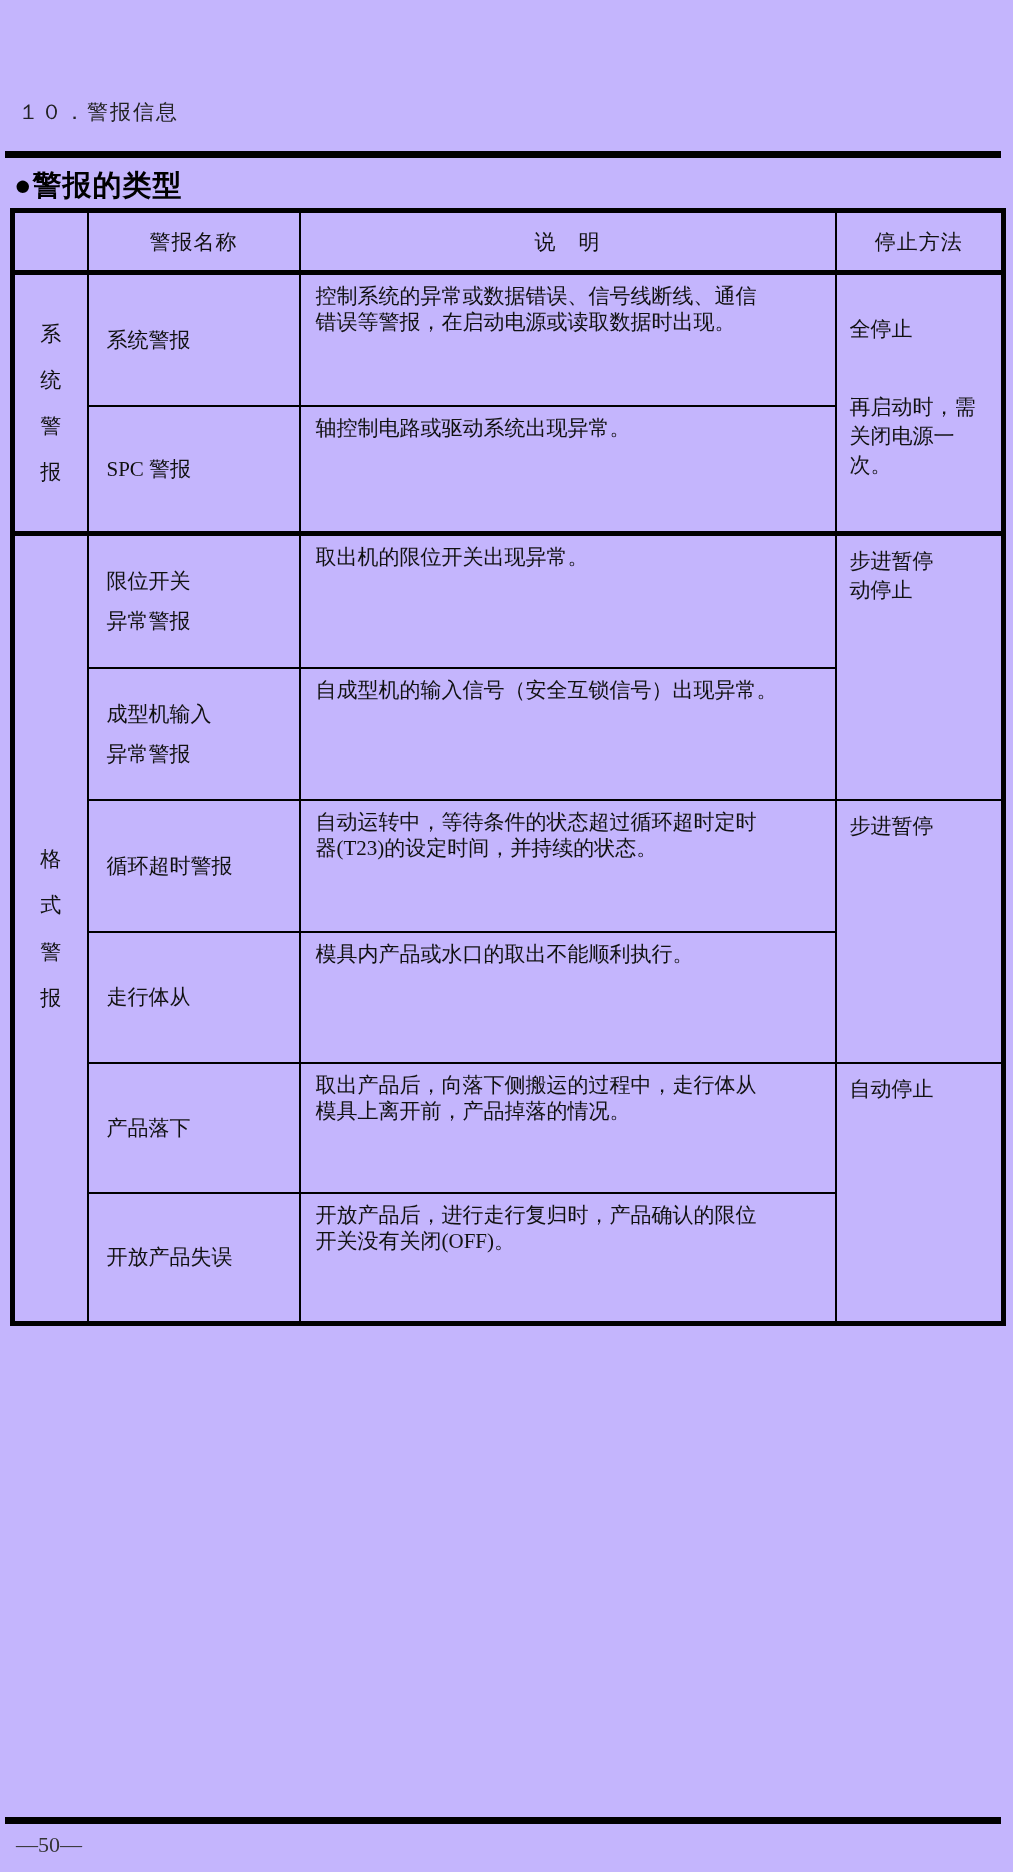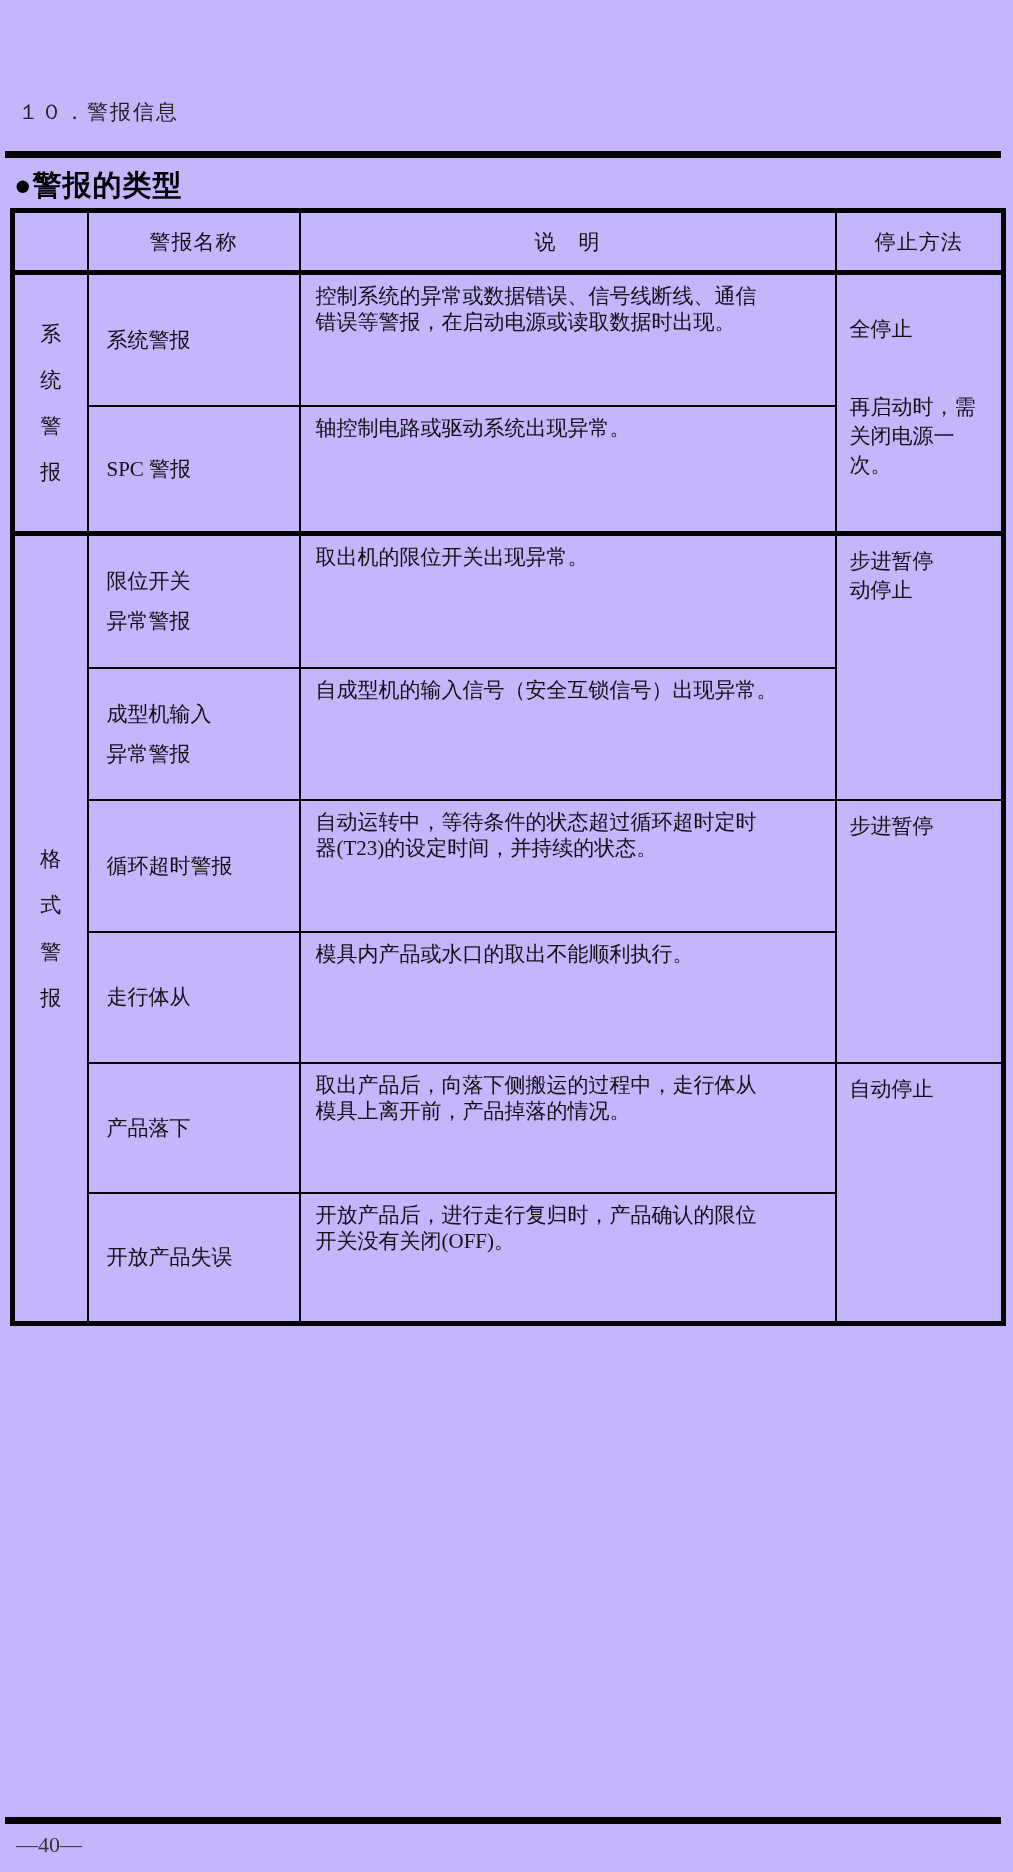--- a/index.html
+++ b/index.html
@@ -194,15 +194,15 @@
       <tr style="height:131px">
         <td class="name">开放产品失误</td>
         <td class="desc">开放产品后，进行走行复归时，产品确认的限位
 开关没有关闭(OFF)。</td>
       </tr>
     </tbody>
   </table>
 
   <div class="rule rule-bottom"></div>
 
-  <div class="page-number">—40—</div>
+  <div class="page-number">—50—</div>
 
 </div>
 
 </body></html>

